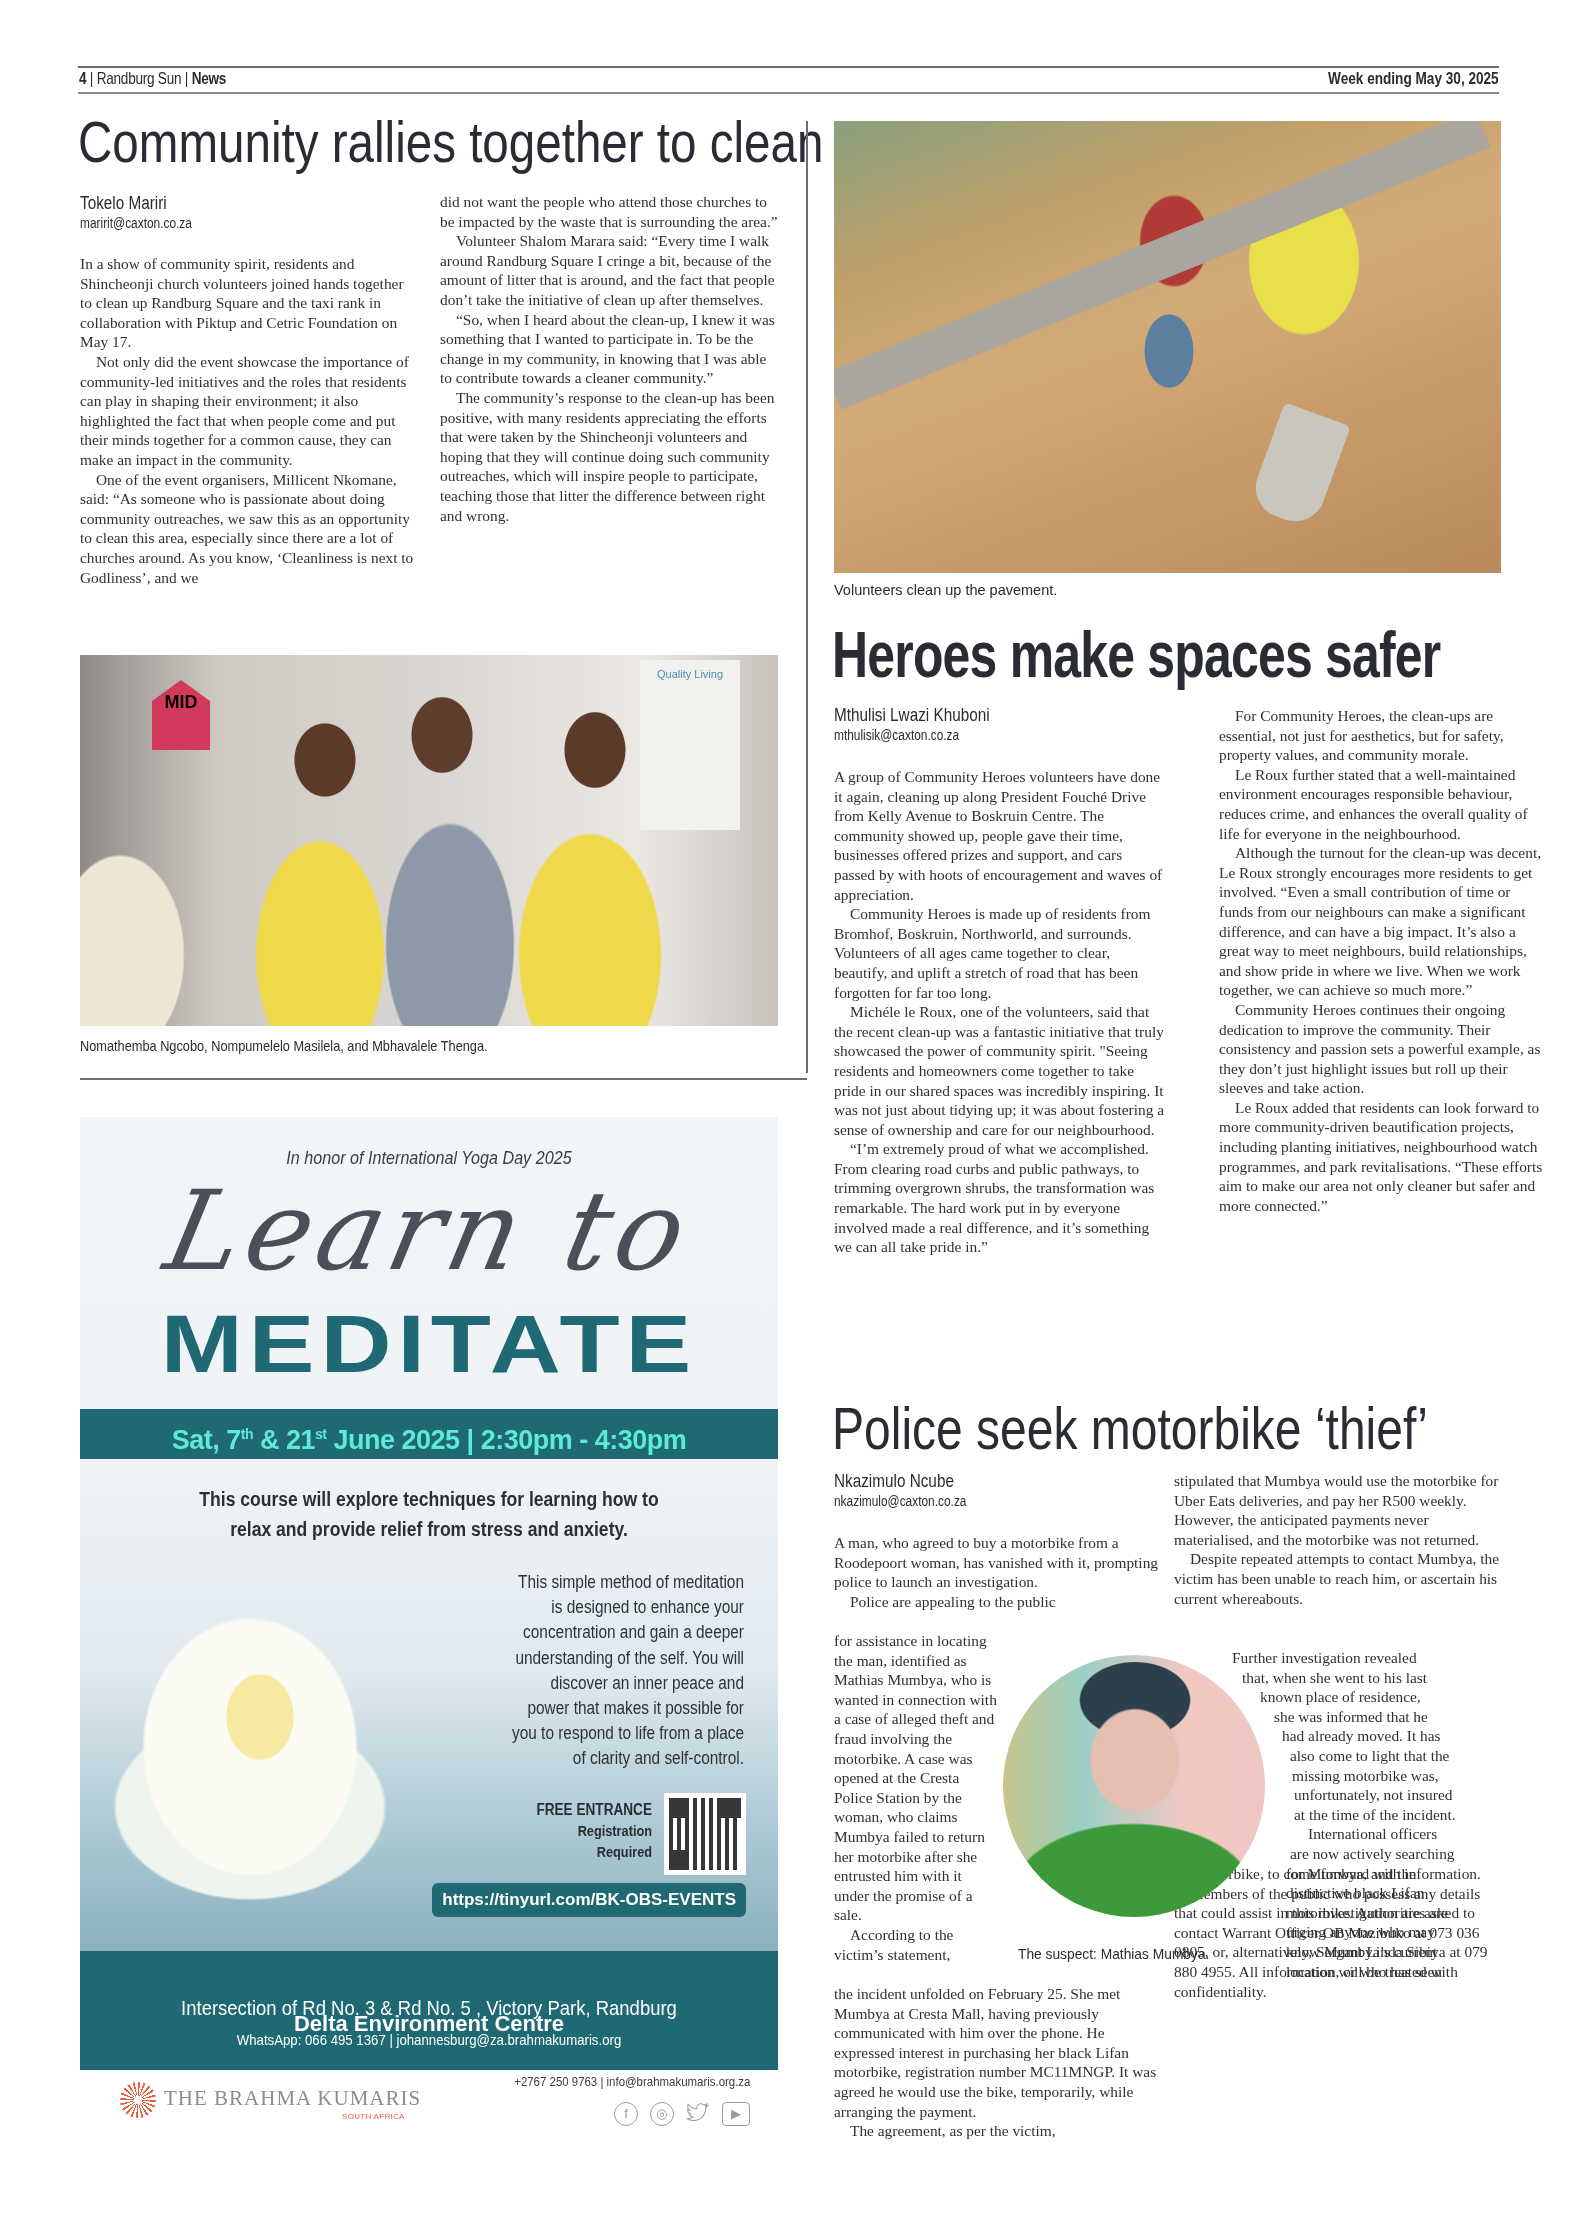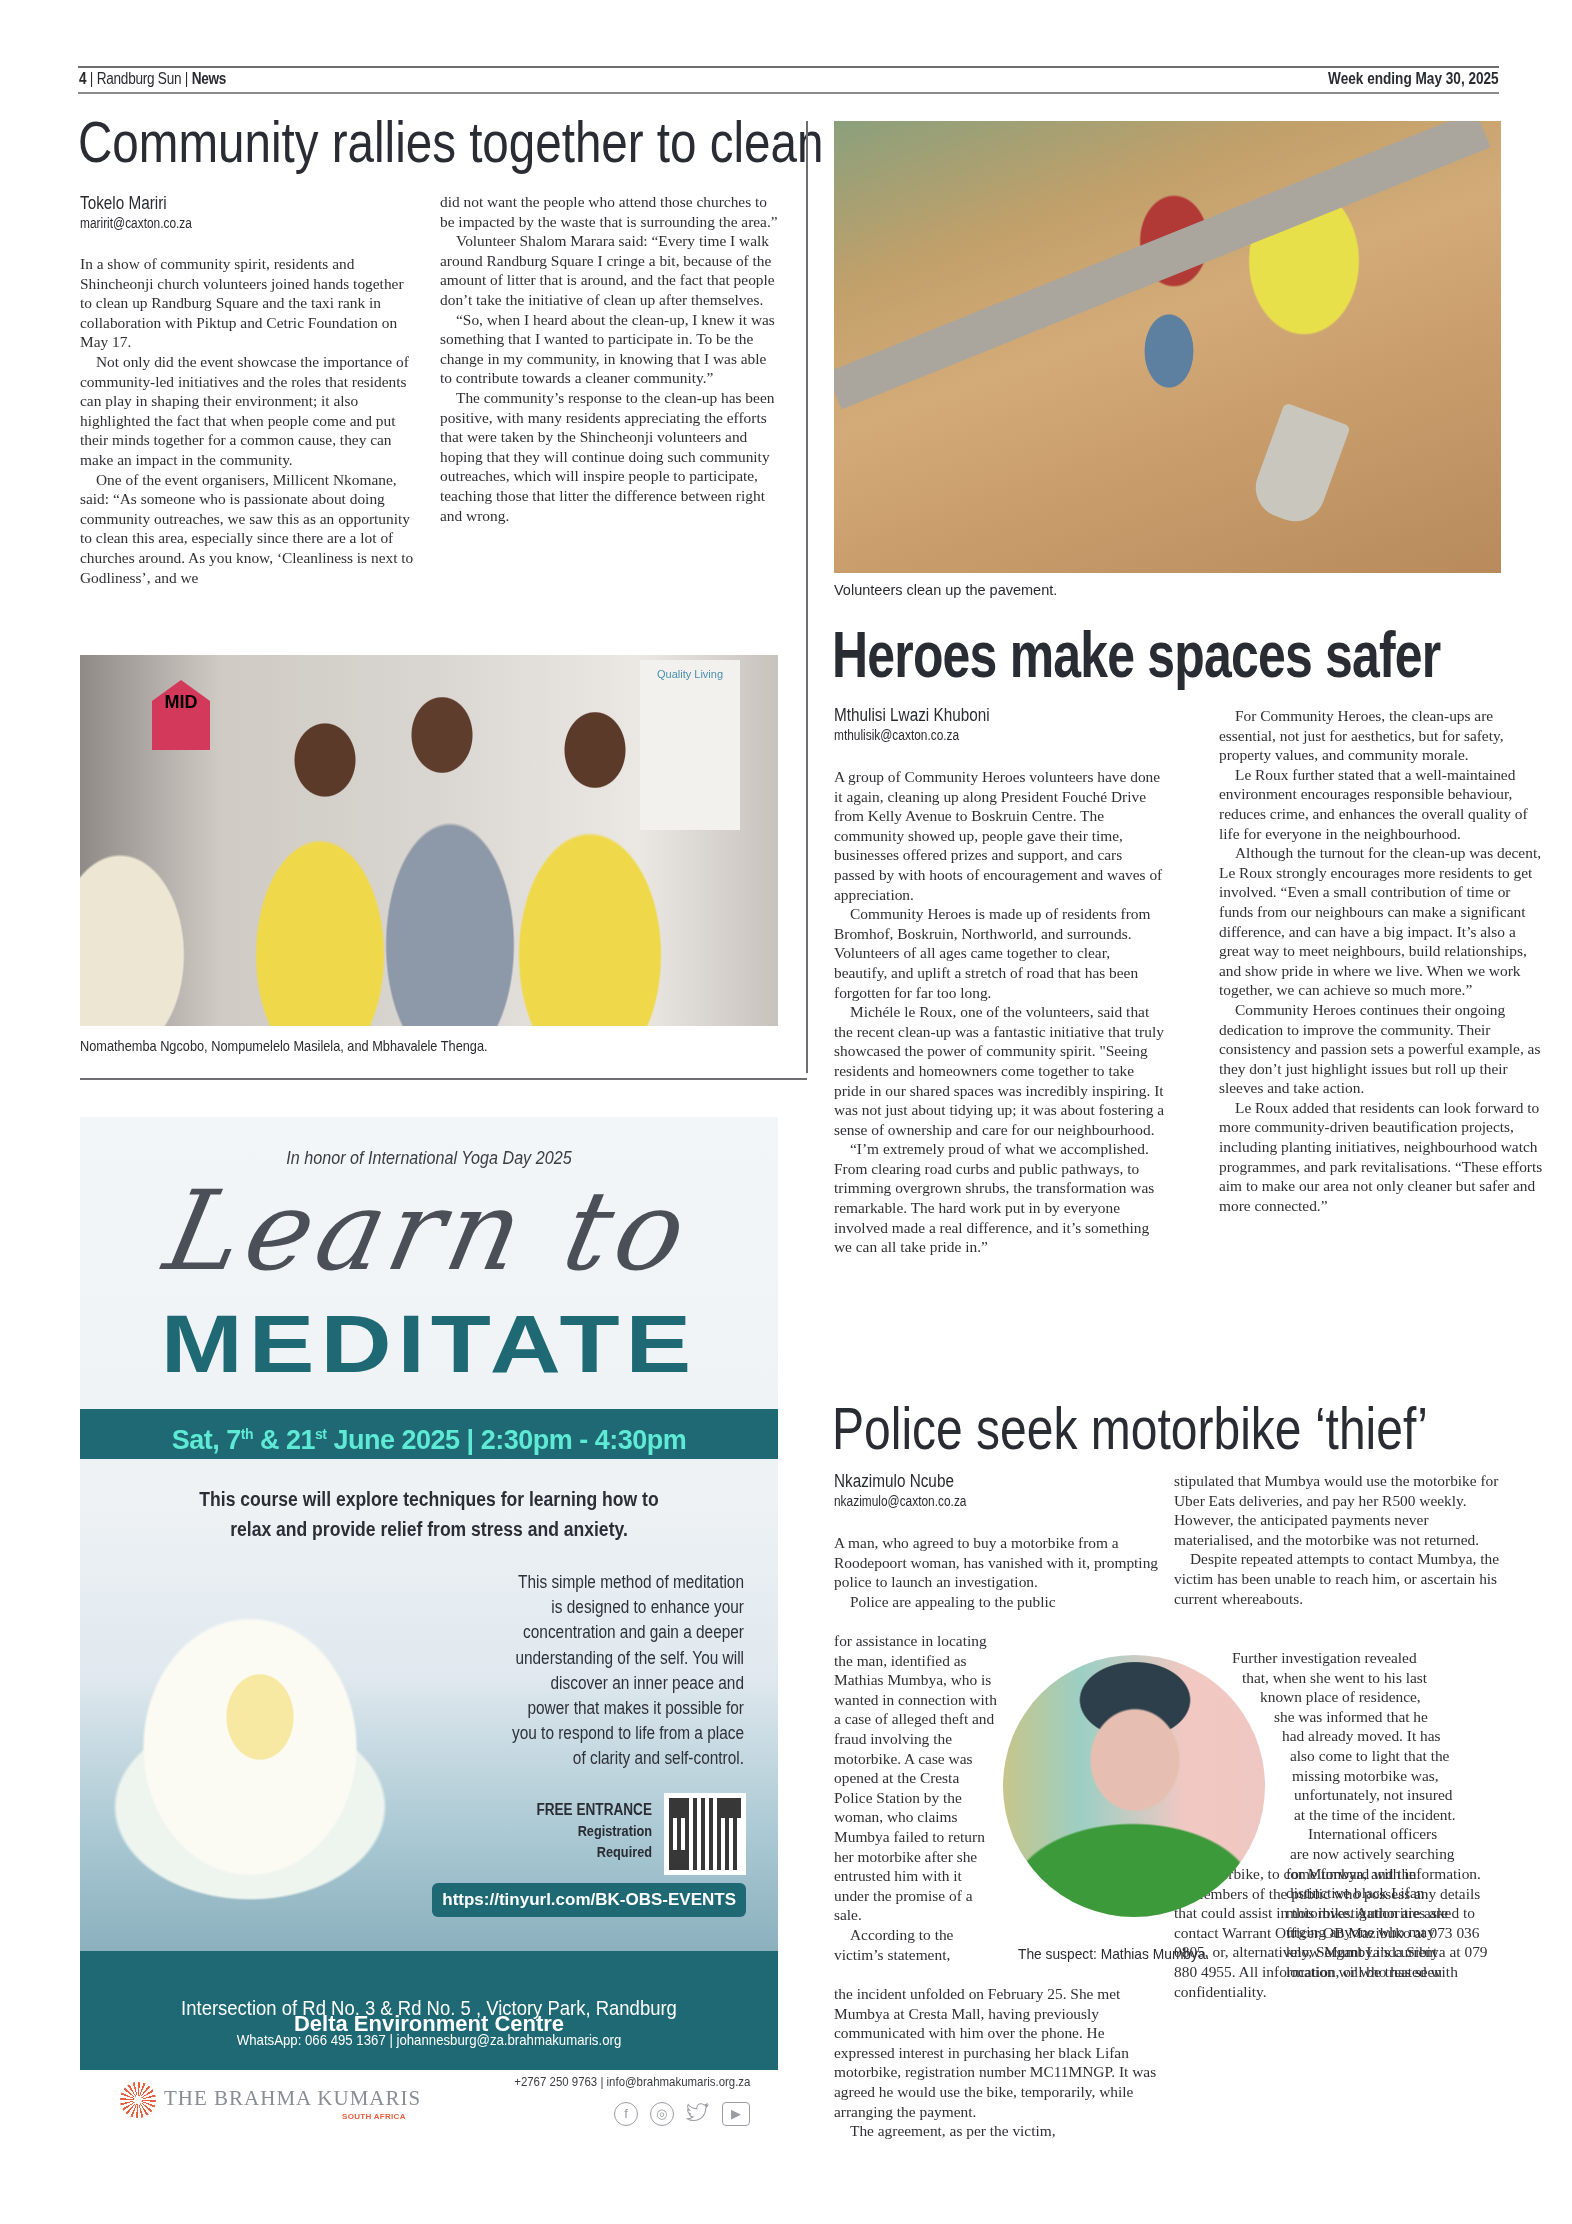--- a/index.html
+++ b/index.html
@@ -84,21 +84,21 @@
   .ad-venue-band { position:absolute; left:0; top: 834px; width: 100%; height: 119px; background:#1e6973; color:#fff; text-align:center; }
   .ad-venue-name { position:absolute; left:0; width:100%; top: 12px; font-family:"Liberation Sans",sans-serif; font-weight:bold; font-size: 22px; margin-top: 48px; }
   .ad-venue-addr { position:absolute; left:0; width:100%; top: 45px; font-family:"Liberation Sans",sans-serif; font-size: 21px; transform: scaleX(0.88); }
   .ad-venue-contact { position:absolute; left:0; width:100%; top: 80px; font-family:"Liberation Sans",sans-serif; font-size: 15px; transform: scaleX(0.88); }
 
   .bk-footer { left: 80px; top: 2070px; width: 698px; height: 70px; }
   .bk-logo-icon { position:absolute; left: 40px; top: 12px; width: 36px; height: 36px; border-radius: 50%;
     background: repeating-conic-gradient(#e8603f 0 7deg, transparent 7deg 18deg); }
   .bk-logo-icon::after { content:""; position:absolute; left: 14px; top: 14px; width: 8px; height: 8px; border-radius:50%; background:#fff; }
   .bk-logo-text { position:absolute; left: 84px; top: 16px; font-family:"Liberation Serif",serif; font-size: 21px; letter-spacing: 1px; color:#8a8d94; }
-  .bk-logo-sub { position:absolute; left: 262px; top: 42px; font-family:"Liberation Sans",sans-serif; font-size: 8px; color:#e8603f; letter-spacing: 0.3px; font-weight: bold; }
+  .bk-logo-sub { position:absolute; left: 262px; top: 42px; font-family:"Liberation Sans",sans-serif; font-size: 8px; color:#e8603f; letter-spacing: 0.3px; }
   .bk-contact { position:absolute; right: 28px; top: 4px; font-family:"Liberation Sans",sans-serif; font-size: 13px; color:#3a3c42; transform: scaleX(0.88); transform-origin: right; }
   .bk-social { position:absolute; right: 28px; top: 32px; display:flex; gap: 12px; }
   .soc { width: 24px; height: 24px; border: 1.3px solid #9a9ca2; border-radius: 50%; color:#9a9ca2; font-family:"Liberation Sans",sans-serif; font-size: 13px; line-height: 22px; text-align:center; }
   .soc.sq { border-radius: 4px; width: 28px; }
 
   
   .suspect { left: 1003px; top: 1655px; width: 262px; height: 262px; border-radius: 50%; overflow:hidden;
     background:
       radial-gradient(ellipse 70px 80px at 132px 105px, #e6bfb2 0 62%, transparent 65%),
       radial-gradient(ellipse 80px 55px at 132px 45px, #2c3f4a 0 68%, transparent 70%),

